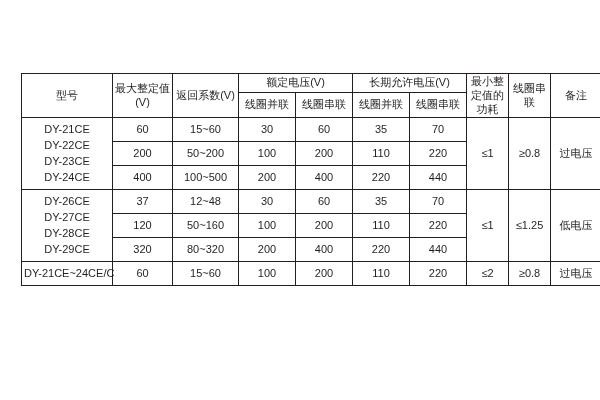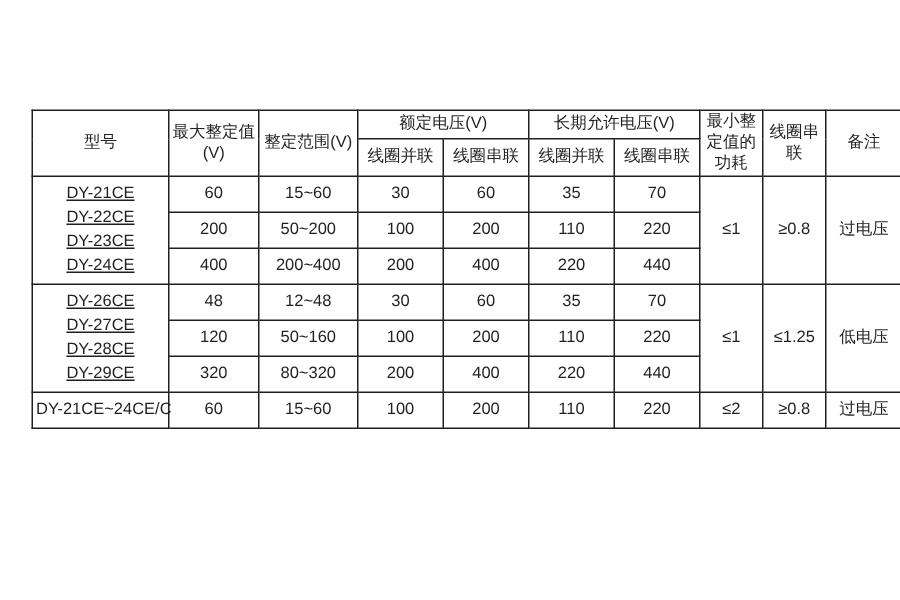--- a/index.html
+++ b/index.html
@@ -36,21 +36,20 @@
     padding: 1px 2px;
     line-height: 1.25;
   }
   .hdr-row td { font-size: 11.5px; }
   .hdr-tall { height: 36px; }
   .hdr-sub { height: 22px; }
   .data-row td { height: 21px; font-size: 11.5px; }
   .model-cell {
     text-align: center;
     line-height: 1.0;
-    text-decoration: underline;
   }
   .model-cell span {
     display: block;
     padding: 0;
     margin: 0;
     line-height: 1.45;
   }
   .model-wide {
     font-size: 11px;
     white-space: nowrap;
@@ -70,21 +69,21 @@
       <col style="width:57px">
       <col style="width:57px">
       <col style="width:42px">
       <col style="width:42px">
       <col style="width:51px">
     </colgroup>
     <tbody>
       <tr class="hdr-row">
         <td class="hdr-tall" rowspan="2">型号</td>
         <td class="hdr-tall" rowspan="2">最大整定值(V)</td>
-        <td class="hdr-tall" rowspan="2">整定范围(V)</td>
+        <td class="hdr-tall" rowspan="2">返回系数(V)</td>
         <td colspan="2">额定电压(V)</td>
         <td colspan="2">长期允许电压(V)</td>
         <td class="hdr-tall" rowspan="2">最小整定值的功耗</td>
         <td class="hdr-tall" rowspan="2">线圈串联</td>
         <td class="hdr-tall" rowspan="2">备注</td>
       </tr>
       <tr class="hdr-row">
         <td class="hdr-sub">线圈并联</td>
         <td class="hdr-sub">线圈串联</td>
         <td class="hdr-sub">线圈并联</td>
@@ -111,35 +110,35 @@
       <tr class="data-row">
         <td>200</td>
         <td>50~200</td>
         <td>100</td>
         <td>200</td>
         <td>110</td>
         <td>220</td>
       </tr>
       <tr class="data-row">
         <td>400</td>
-        <td>200~400</td>
+        <td>100~500</td>
         <td>200</td>
         <td>400</td>
         <td>220</td>
         <td>440</td>
       </tr>
 
       <tr class="data-row">
         <td class="model-cell" rowspan="3">
           <span>DY-26CE</span>
           <span>DY-27CE</span>
           <span>DY-28CE</span>
           <span>DY-29CE</span>
         </td>
-        <td>48</td>
+        <td>37</td>
         <td>12~48</td>
         <td>30</td>
         <td>60</td>
         <td>35</td>
         <td>70</td>
         <td rowspan="3">≤1</td>
         <td rowspan="3">≤1.25</td>
         <td rowspan="3">低电压</td>
       </tr>
       <tr class="data-row">

